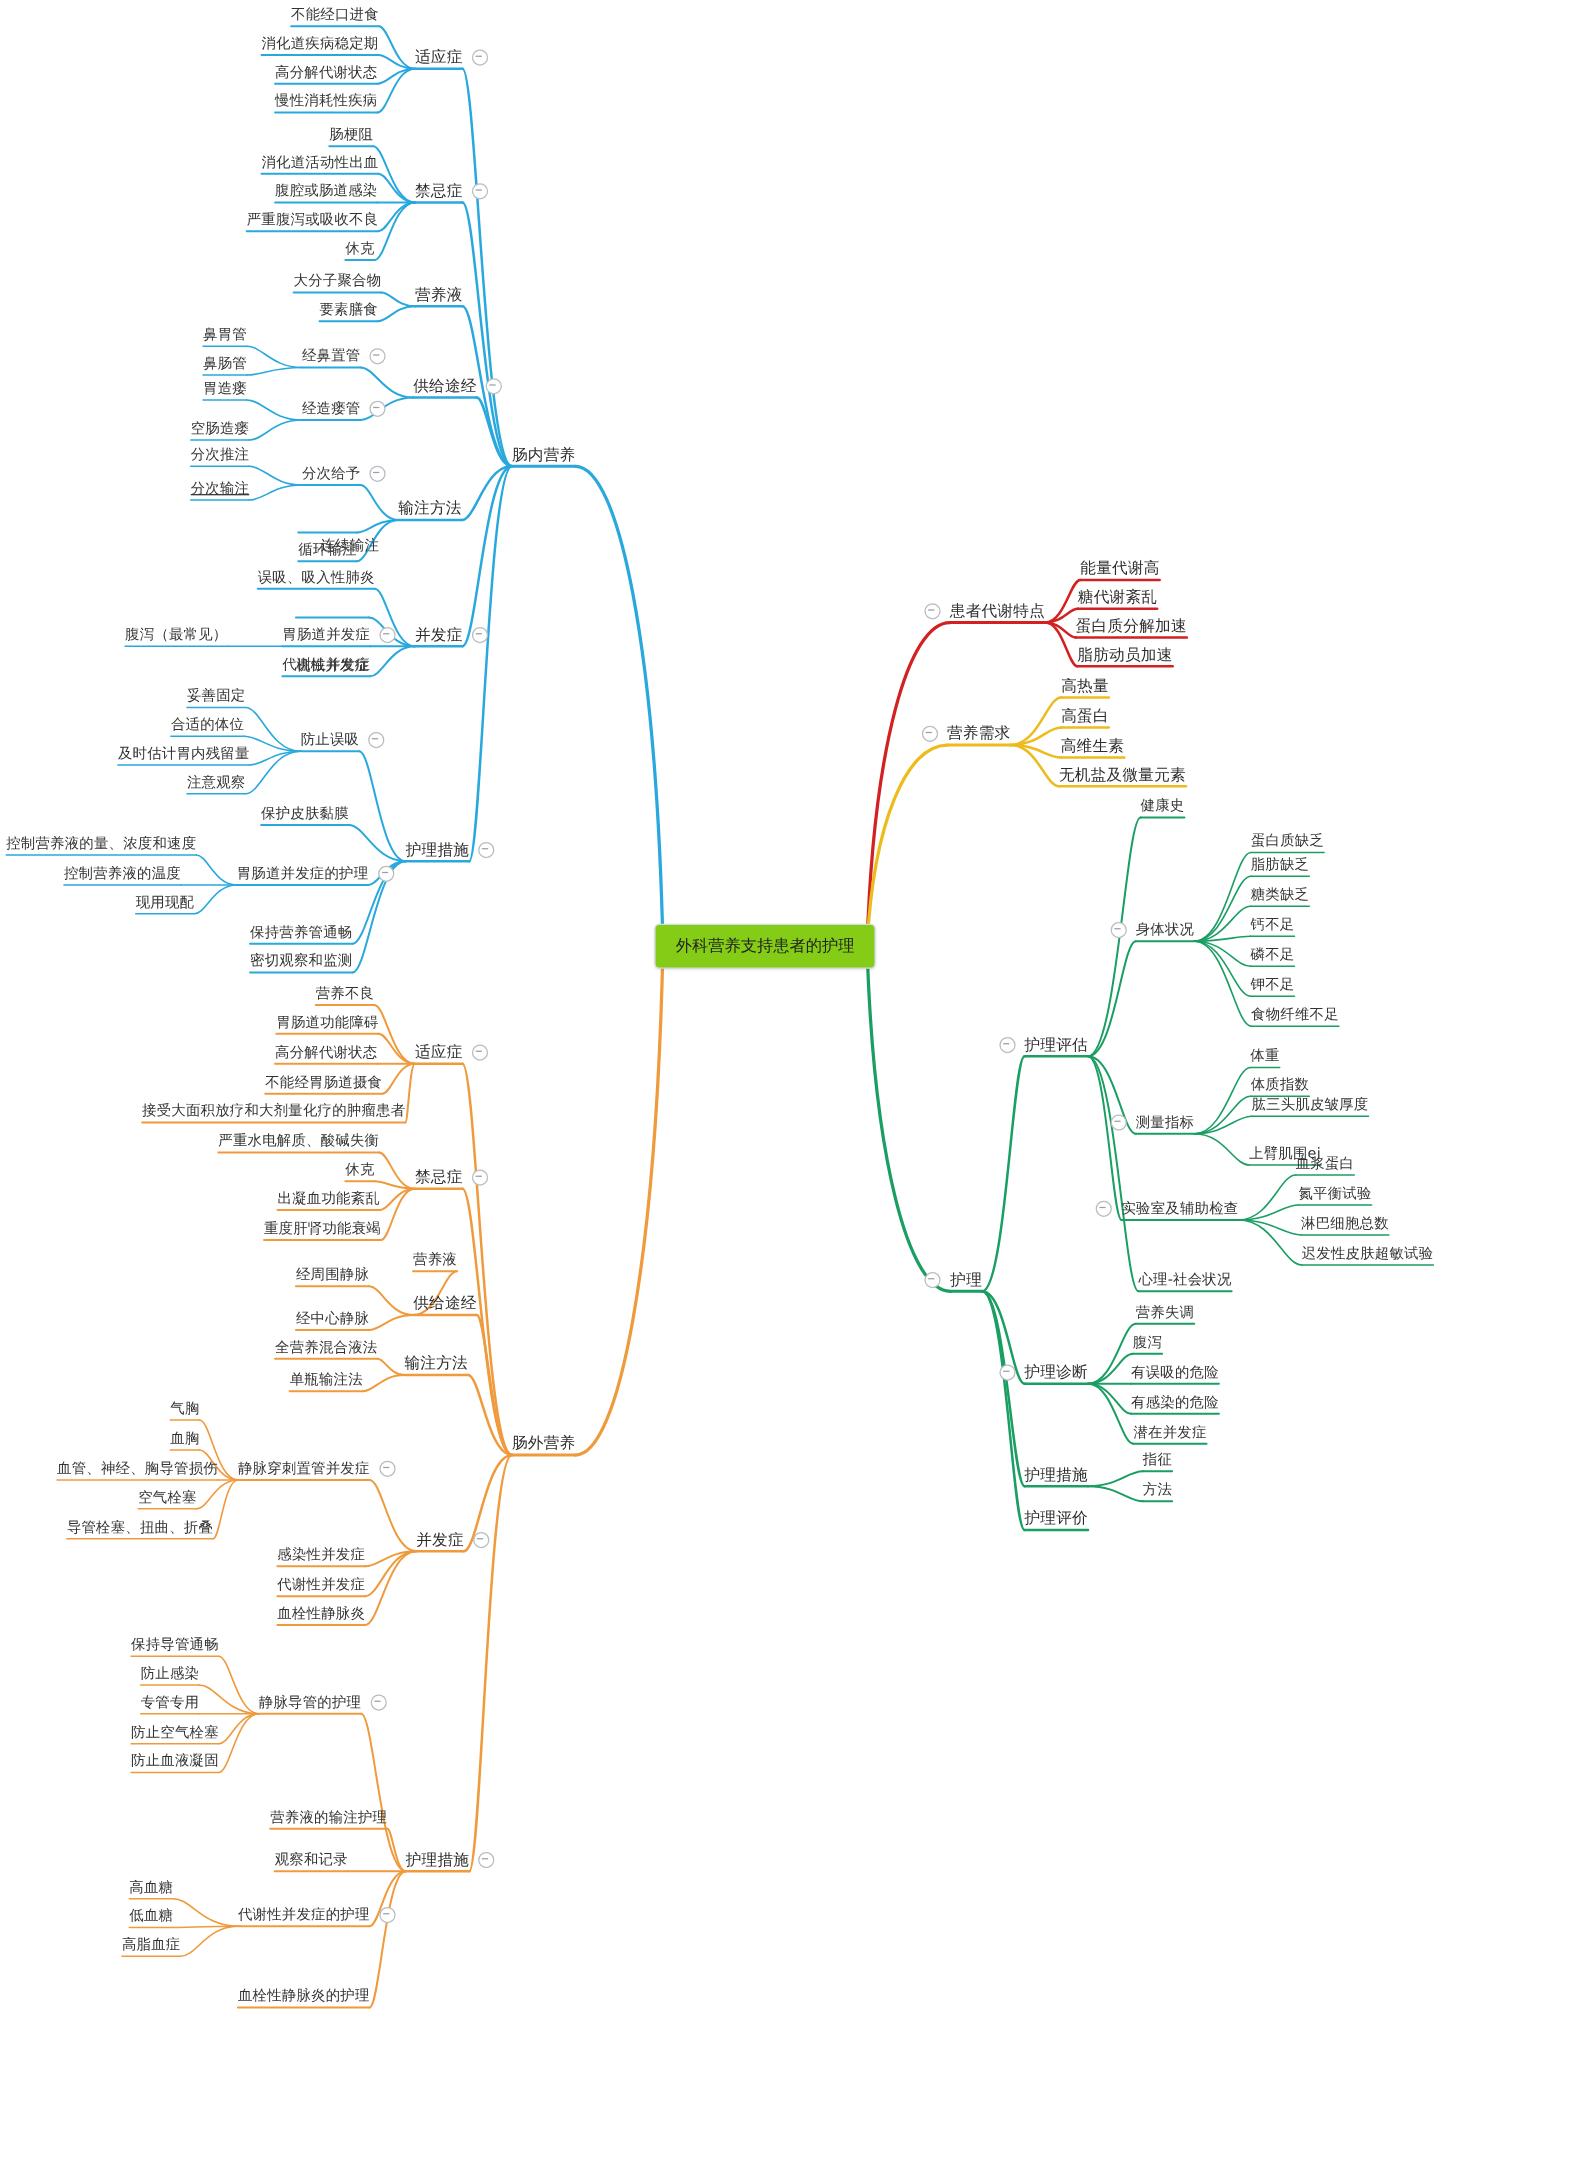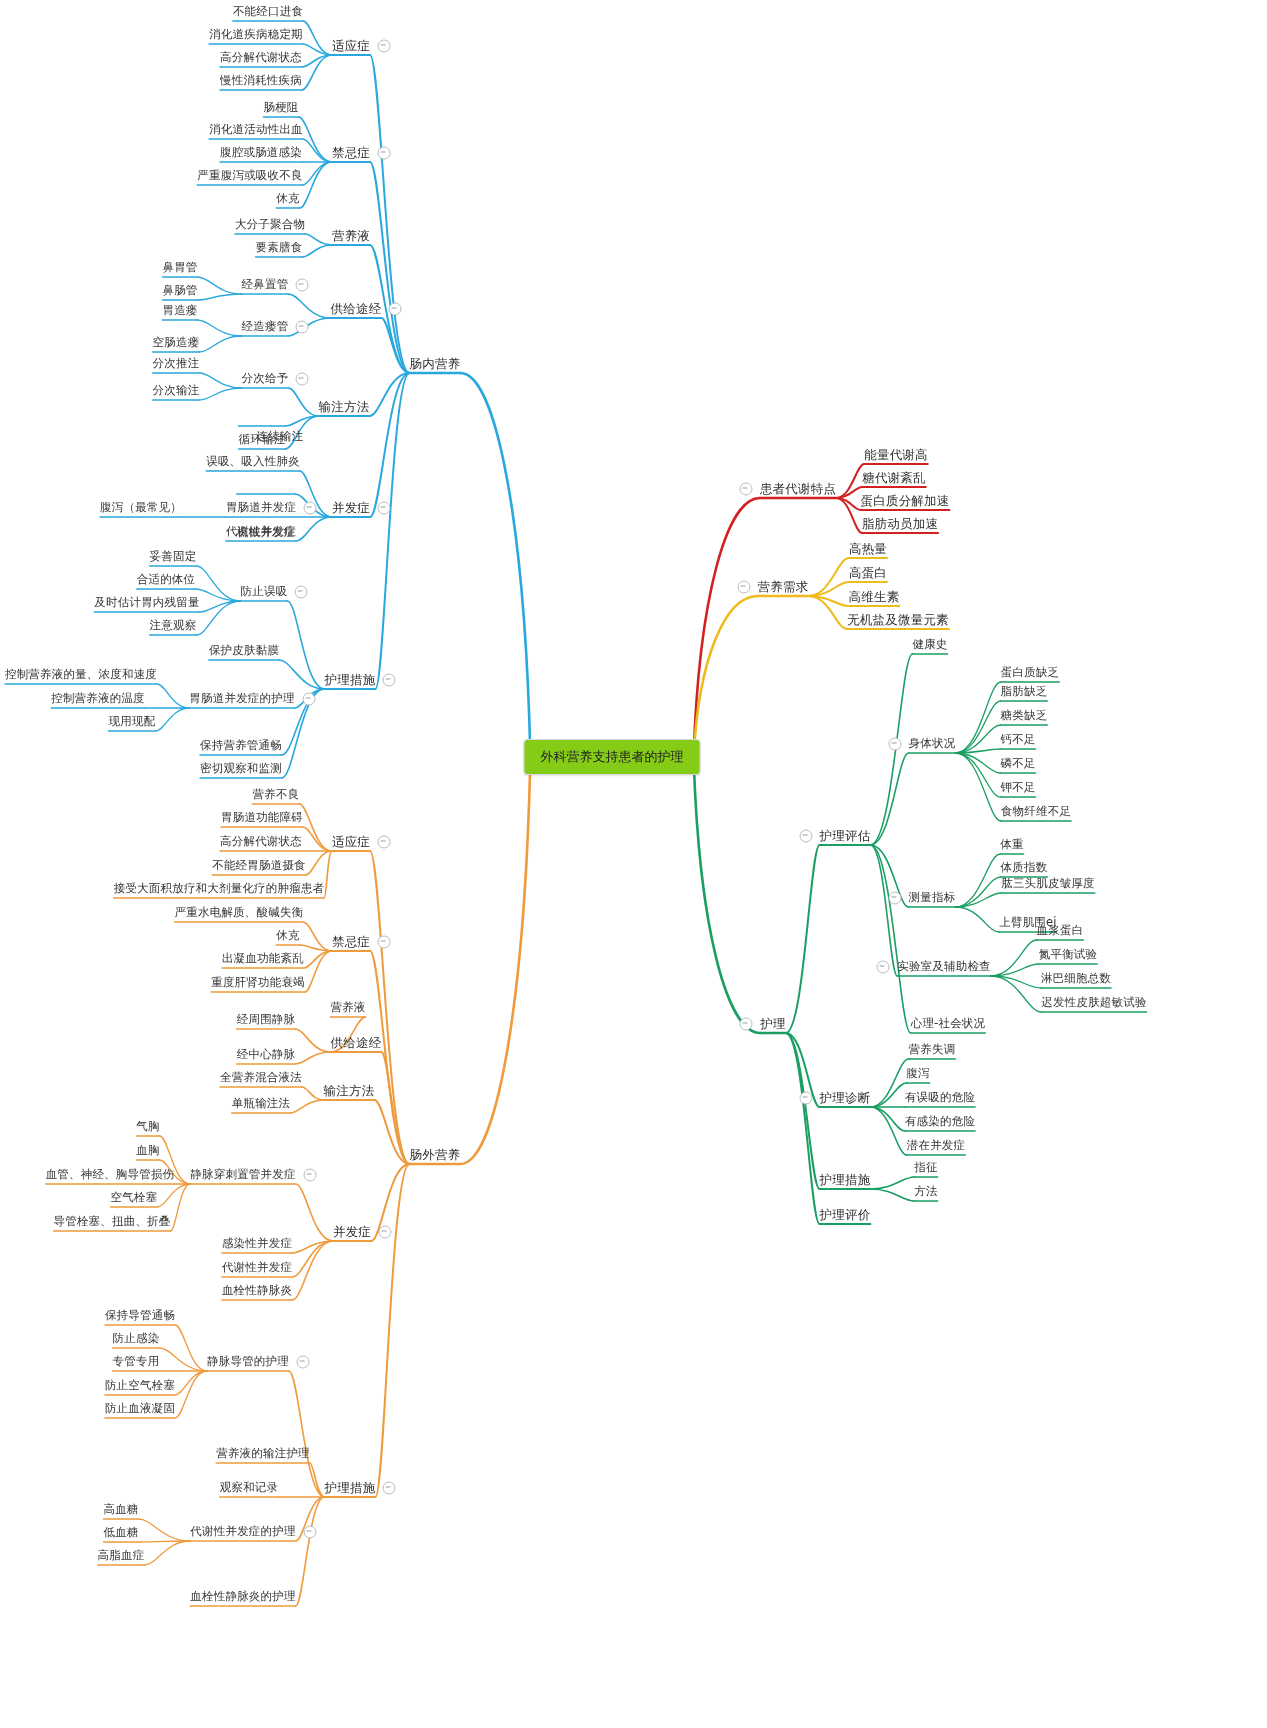--- a/index.html
+++ b/index.html
@@ -314,21 +314,21 @@
       <div class="nd l2" style="left: 180px; top: 268px;">鼻胃管</div>
       <div class="nd l2" style="left: 180px; top: 291px;">鼻肠管</div>
       <div class="nd l2" style="left: 265px; top: 327px;">经造瘘管</div>
       <div class="tog" style="left: 302.406px; top: 327px;"></div>
       <div class="nd l2" style="left: 180px; top: 311px;">胃造瘘</div>
       <div class="nd l2" style="left: 176px; top: 343px;">空肠造瘘</div>
       <div class="nd l1" style="left: 344px; top: 407px;">输注方法</div>
       <div class="nd l2" style="left: 265px; top: 379px;">分次给予</div>
       <div class="tog" style="left: 302.406px; top: 379px;"></div>
       <div class="nd l2" style="left: 176px; top: 364px;">分次推注</div>
-      <div class="nd l2" style="left: 176px; top: 391px;">分次输注</div>
+      <div class="nd l2" style="left: 176px; top: 391px; text-decoration: underline;">分次输注</div>
       <div class="nd l2" style="left: 280px; top: 417px; margin-top: 20px;">连续输注</div>
       <div class="nd l2" style="left: 262px; top: 440px;">循环输注</div>
       <div class="nd l1" style="left: 351px; top: 508px;">并发症</div>
       <div class="tog" style="left: 384.055px; top: 508px;"></div>
       <div class="nd l2" style="left: 253px; top: 462px;">误吸、吸入性肺炎</div>
       <div class="nd l2" style="left: 266px; top: 485px; margin-top: 48px;">机械并发症</div>
       <div class="nd l2" style="left: 261px; top: 508px;">胃肠道并发症</div>
       <div class="tog" style="left: 310.102px; top: 508px;"></div>
       <div class="nd l2" style="left: 141px; top: 508px;">腹泻（最常见）</div>
       <div class="nd l2" style="left: 261px; top: 532px;">代谢性并发症</div>

